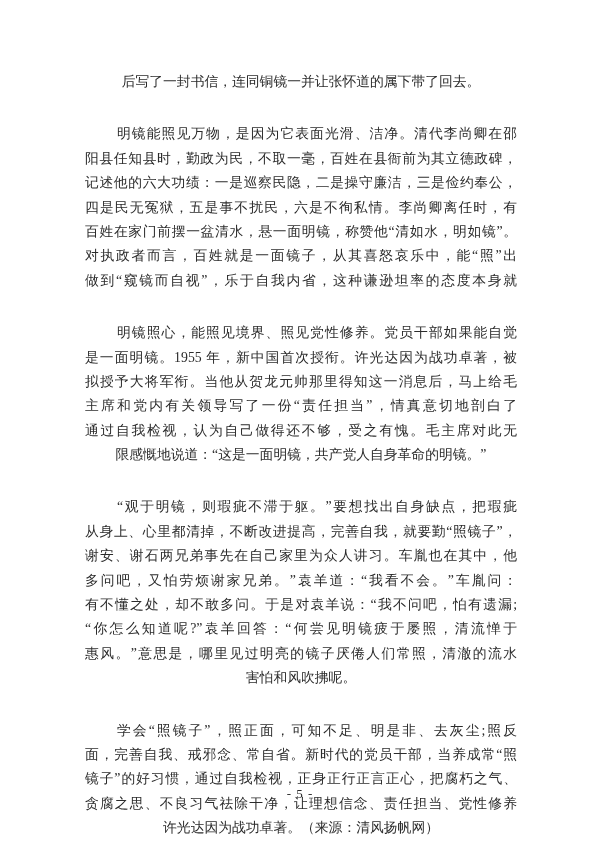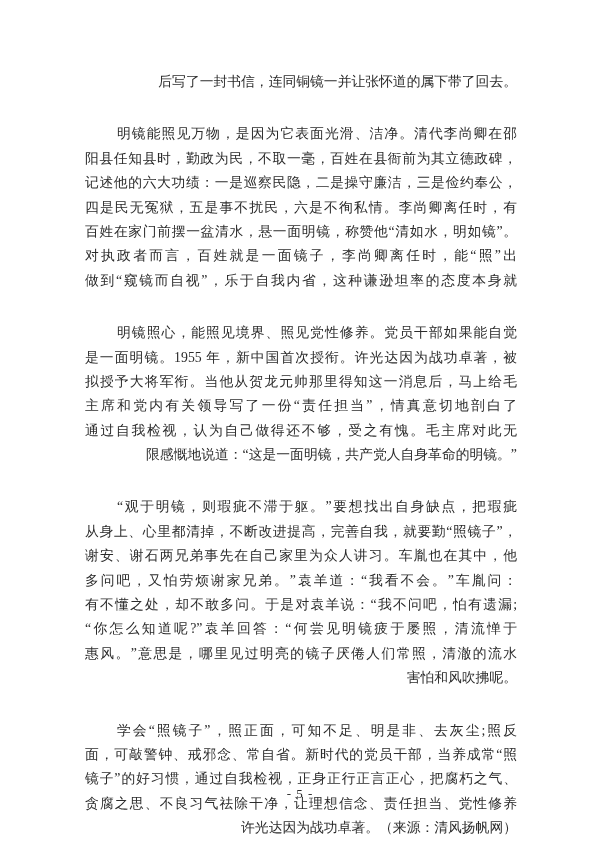--- a/index.html
+++ b/index.html
@@ -20,21 +20,21 @@
     left: 85px;
     top: 70px;
     width: 432px;
   }
   .line {
     height: 24.4px;
     line-height: 24.4px;
     font-size: 13.8px;
     color: #2b2b2b;
     overflow: hidden;
-    text-align: right;
+    text-align: center;
   }
   .line.fill {
     text-align: justify;
     text-align-last: justify;
     text-justify: inter-ideograph;
   }
   .line.indent {
     text-indent: 32px;
     margin-top: 28px;
   }
@@ -53,36 +53,36 @@
 <body>
 
 <div class="page">
   <div class="text-block">
       <div class="line">后写了一封书信，连同铜镜一并让张怀道的属下带了回去。</div>
       <div class="line indent fill">明镜能照见万物，是因为它表面光滑、洁净。清代李尚卿在邵</div>
       <div class="line fill">阳县任知县时，勤政为民，不取一毫，百姓在县衙前为其立德政碑，</div>
       <div class="line fill">记述他的六大功绩：一是巡察民隐，二是操守廉洁，三是俭约奉公，</div>
       <div class="line fill">四是民无冤狱，五是事不扰民，六是不徇私情。李尚卿离任时，有</div>
       <div class="line fill">百姓在家门前摆一盆清水，悬一面明镜，称赞他“清如水，明如镜”。</div>
-      <div class="line fill">对执政者而言，百姓就是一面镜子，李尚卿离任时，能“照”出</div>
+      <div class="line fill">对执政者而言，百姓就是一面镜子，从其喜怒哀乐中，能“照”出</div>
       <div class="line fill">做到“窥镜而自视”，乐于自我内省，这种谦逊坦率的态度本身就</div>
       <div class="line indent fill">明镜照心，能照见境界、照见党性修养。党员干部如果能自觉</div>
       <div class="line fill">是一面明镜。1955 年，新中国首次授衔。许光达因为战功卓著，被</div>
       <div class="line fill">拟授予大将军衔。当他从贺龙元帅那里得知这一消息后，马上给毛</div>
       <div class="line fill">主席和党内有关领导写了一份“责任担当”，情真意切地剖白了</div>
       <div class="line fill">通过自我检视，认为自己做得还不够，受之有愧。毛主席对此无</div>
       <div class="line">限感慨地说道：“这是一面明镜，共产党人自身革命的明镜。”</div>
       <div class="line indent fill">“观于明镜，则瑕疵不滞于躯。”要想找出自身缺点，把瑕疵</div>
       <div class="line fill">从身上、心里都清掉，不断改进提高，完善自我，就要勤“照镜子”，</div>
       <div class="line fill">谢安、谢石两兄弟事先在自己家里为众人讲习。车胤也在其中，他</div>
       <div class="line fill">多问吧，又怕劳烦谢家兄弟。”袁羊道：“我看不会。”车胤问：</div>
       <div class="line fill">有不懂之处，却不敢多问。于是对袁羊说：“我不问吧，怕有遗漏;</div>
       <div class="line fill">“你怎么知道呢?”袁羊回答：“何尝见明镜疲于屡照，清流惮于</div>
       <div class="line fill">惠风。”意思是，哪里见过明亮的镜子厌倦人们常照，清澈的流水</div>
       <div class="line">害怕和风吹拂呢。</div>
       <div class="line indent fill">学会“照镜子”，照正面，可知不足、明是非、去灰尘;照反</div>
-      <div class="line fill">面，可敲警钟、戒邪念、常自省。新时代的党员干部，当养成常“照</div>
+      <div class="line fill">面，完善自我、戒邪念、常自省。新时代的党员干部，当养成常“照</div>
       <div class="line fill">镜子”的好习惯，通过自我检视，正身正行正言正心，把腐朽之气、</div>
       <div class="line fill">贪腐之思、不良习气祛除干净，让理想信念、责任担当、党性修养</div>
       <div class="line">许光达因为战功卓著。（来源：清风扬帆网）</div>
     </div>
   <div class="page-number">- 5 -</div>
 </div>
 
 </body></html>

